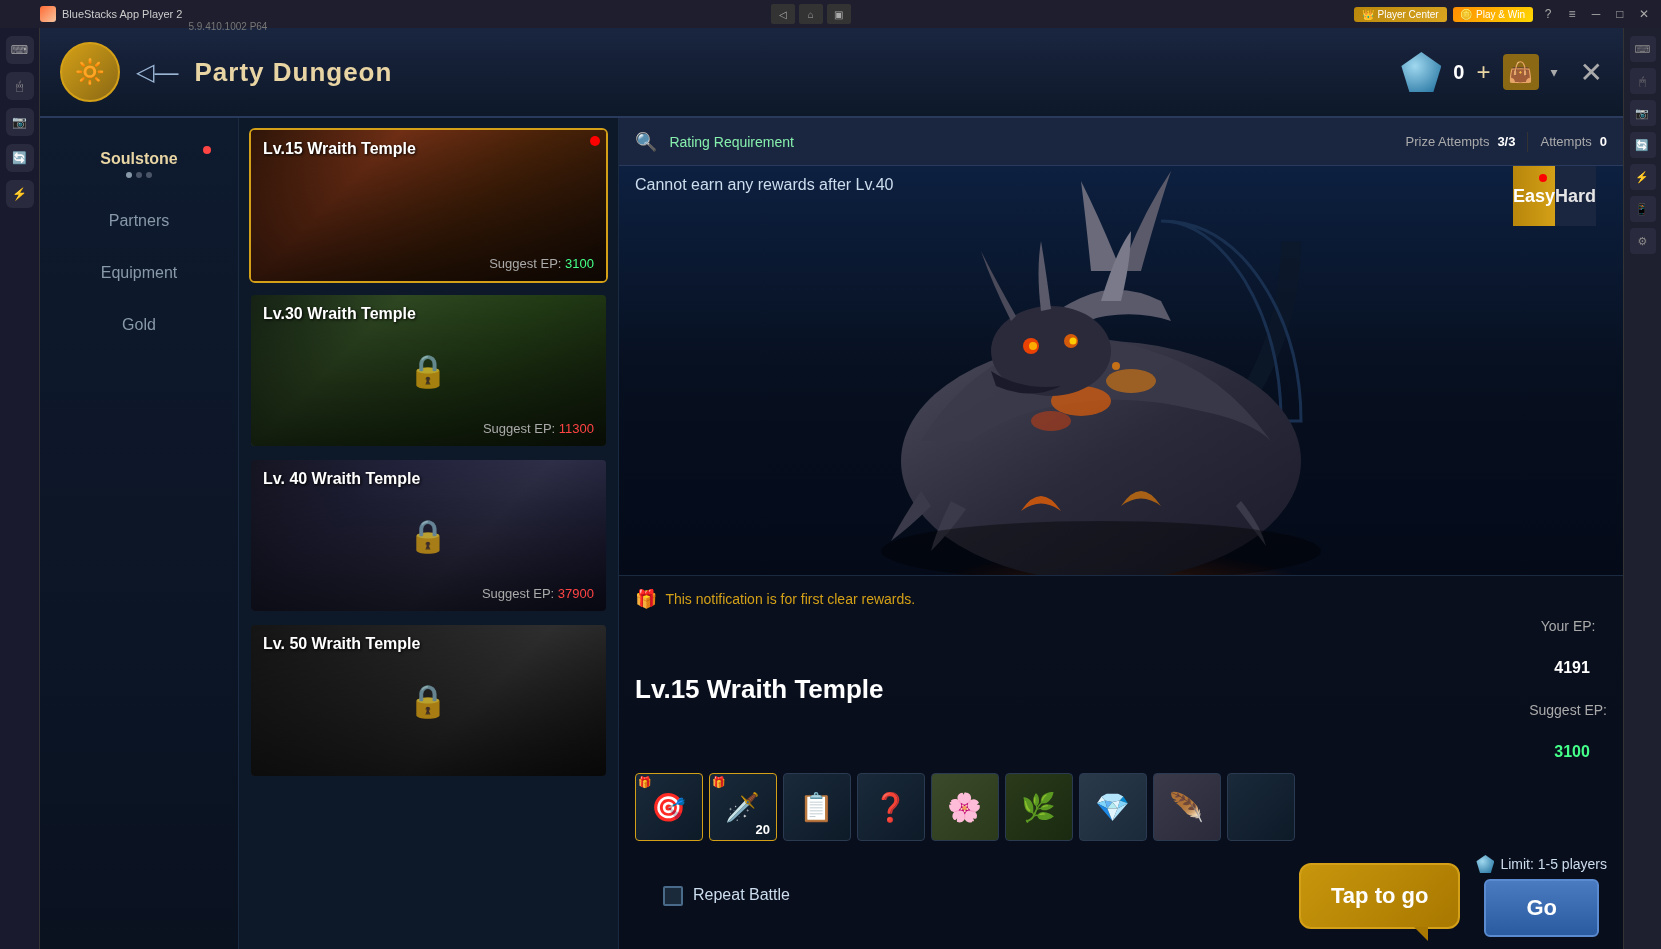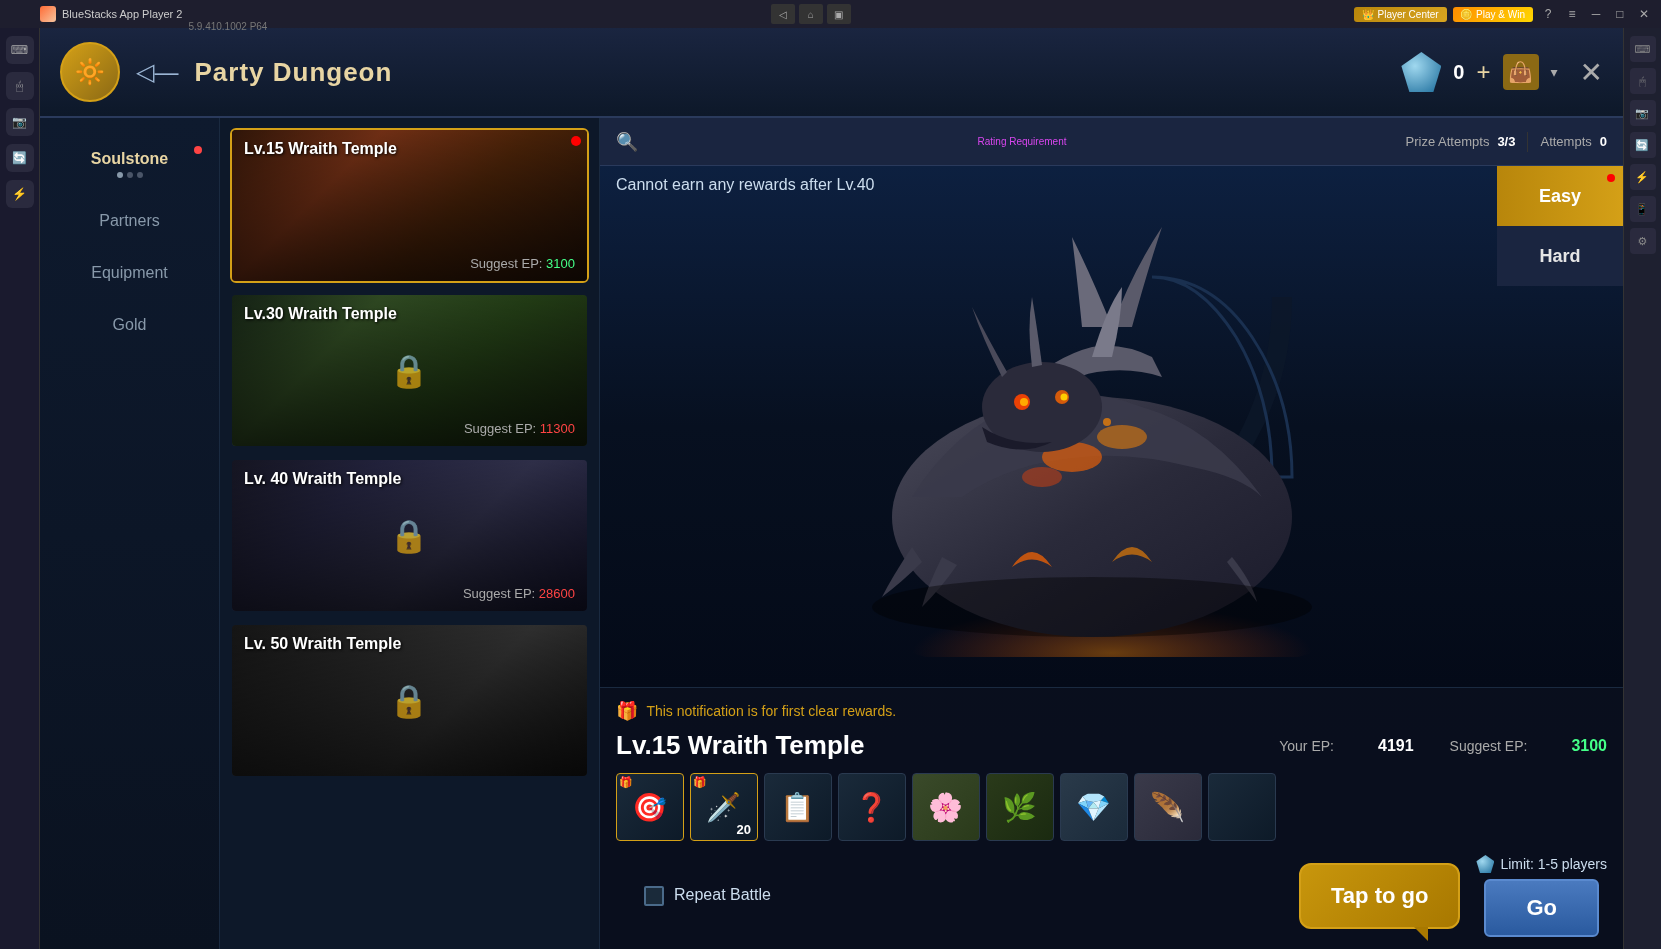--- a/index.html
+++ b/index.html
@@ -199,21 +199,21 @@
 
     
     .game-content {
       flex: 1;
       display: flex;
       background: linear-gradient(180deg, #0d1829 0%, #0a1020 100%);
     }
 
     
     .left-nav {
-      width: 180px;
+      width: 199px;
       background: linear-gradient(180deg, #0e1a2e 0%, #0a1220 100%);
       display: flex;
       flex-direction: column;
       align-items: center;
       padding-top: 20px;
       gap: 10px;
       border-right: 1px solid #1a2a40;
     }
     .nav-item {
       width: 160px;
@@ -337,21 +337,21 @@
     .search-bar {
       height: 48px;
       background: #1a2540;
       display: flex;
       align-items: center;
       padding: 0 16px;
       gap: 12px;
       border-bottom: 1px solid #2a3a5c;
     }
     .search-icon { color: #7899bb; font-size: 18px; }
-    .search-text { color: #d946ef; font-size: 10px; flex: 1; text-align: center; }
+    .search-text { color: #86efac; font-size: 14px; flex: 1; }
     .prize-attempts {
       color: #aaa;
       font-size: 13px;
       display: flex; align-items: center; gap: 8px;
     }
     .prize-value { color: white; font-weight: bold; }
     .attempts-label { color: #aaa; font-size: 13px; }
     .attempts-value { color: white; font-weight: bold; }
 
     
@@ -377,22 +377,22 @@
       top: 10px; left: 16px;
       color: #ccddee;
       font-size: 16px;
     }
 
     
     .difficulty-tabs {
       position: absolute;
       top: 0; right: 0;
       display: flex;
-      flex-direction: column;
-      width: 126px;
+      flex-direction: row;
+      width: 110px;
       margin-left: 20px;
     }
     .diff-tab {
       height: 60px;
       display: flex;
       align-items: center;
       justify-content: center;
       font-size: 18px;
       font-weight: 600;
       cursor: pointer;
@@ -438,21 +438,22 @@
       margin-bottom: 12px;
     }
     .dungeon-name {
       color: white;
       font-size: 26px;
       font-weight: 700;
     }
     .ep-info {
       display: flex;
       align-items: center;
-      gap: 36px;
+      gap: 25px;
+      flex-direction: column;
     }
     .ep-label { color: #aaa; font-size: 14px; }
     .ep-value { color: white; font-size: 16px; font-weight: bold; margin-left: 8px; }
     .ep-suggest-value { color: #44ff88; font-size: 16px; font-weight: bold; margin-left: 8px; }
 
     
     .reward-items-row {
       display: flex;
       gap: 6px;
       margin-bottom: 14px;
@@ -693,21 +694,21 @@
           </div>
         </div>
 
         <div class="dungeon-card">
           <div class="dungeon-card-bg card-bg-3"></div>
           <div class="dungeon-card-overlay"></div>
           <div class="dungeon-card-title">Lv. 40 Wraith Temple</div>
           <div class="lock-icon">🔒</div>
           <div class="dungeon-card-ep">
             <span>Suggest EP:</span>
-            <span class="red">28600</span>
+            <span class="red">37900</span>
           </div>
         </div>
 
         <div class="dungeon-card">
           <div class="dungeon-card-bg card-bg-4"></div>
           <div class="dungeon-card-overlay"></div>
           <div class="dungeon-card-title">Lv. 50 Wraith Temple</div>
           <div class="lock-icon">🔒</div>
         </div>
 

